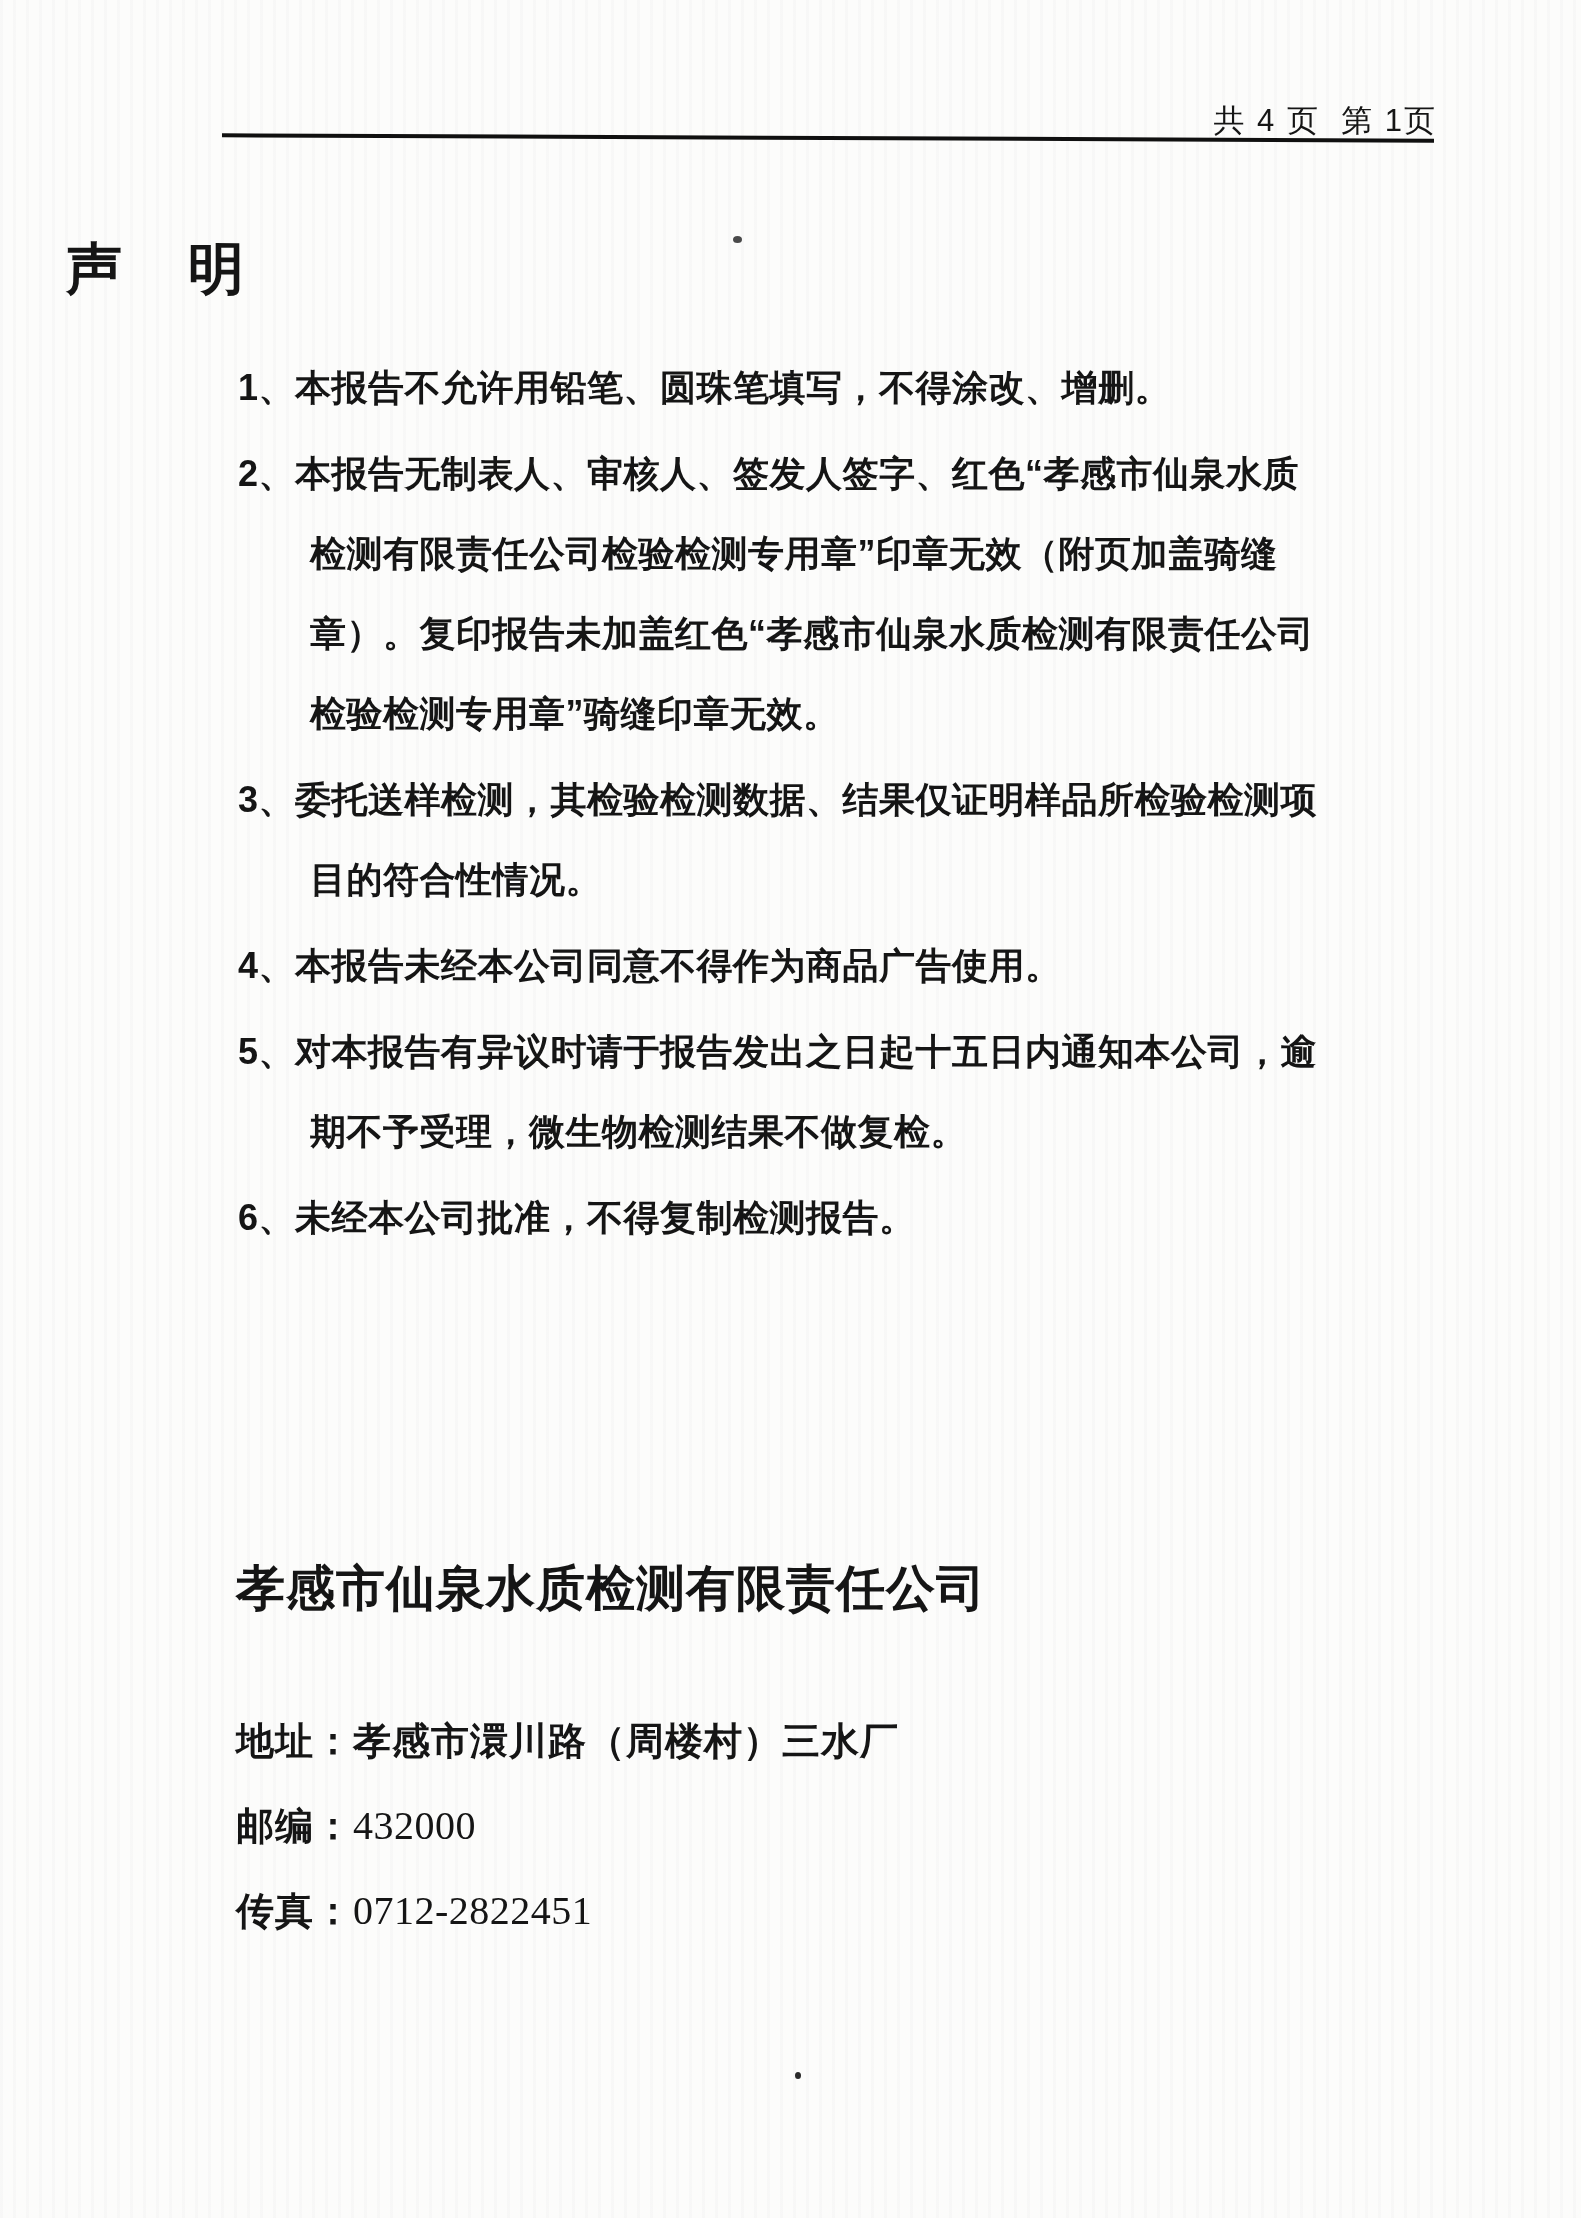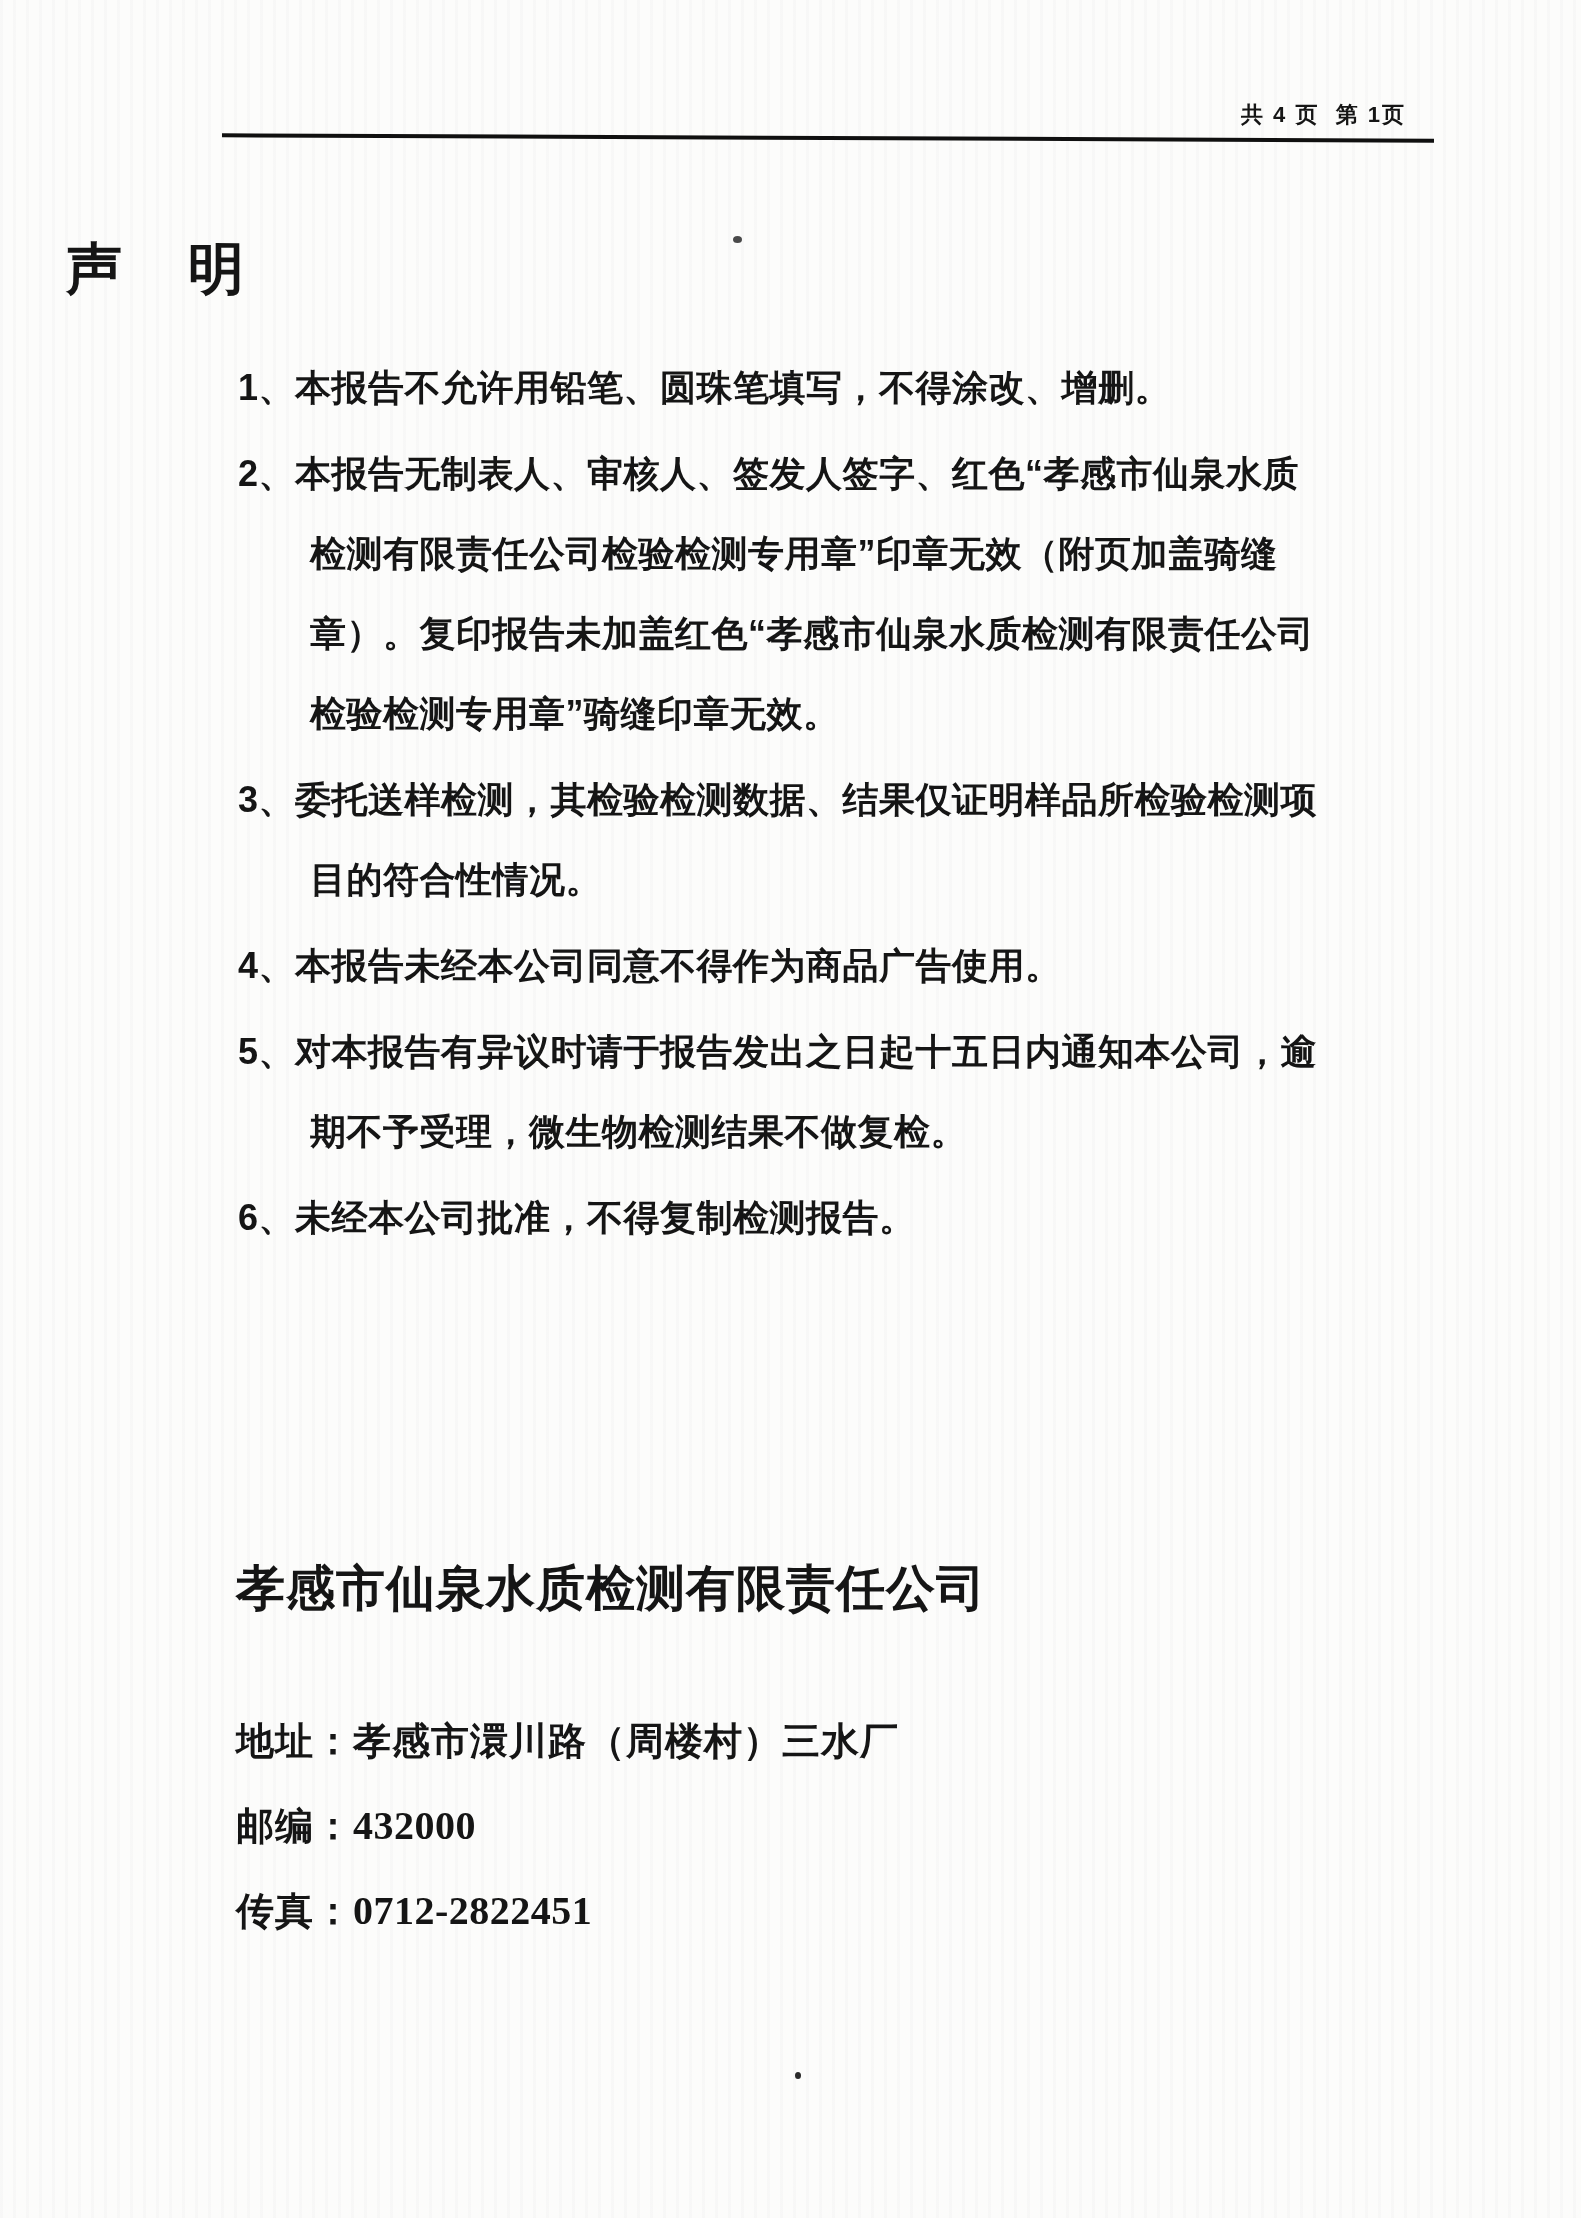--- a/index.html
+++ b/index.html
@@ -17,23 +17,23 @@
       rgba(110,110,125,0.03) 0px, rgba(110,110,125,0.03) 3px,
       rgba(255,255,255,0) 3px, rgba(255,255,255,0) 13px);
     overflow: hidden;
     color: #151515;
     font-family: "Liberation Sans", sans-serif;
   }
 
   .page-info {
     position: absolute;
     top: 100px;
-    right: 175px;
-    font-size: 22px;
-    font-weight: 700;
+    right: 144px;
+    font-size: 31px;
+    font-weight: 400;
     white-space: pre;
     letter-spacing: 2px;
   }
 
   .header-rule {
     position: absolute;
     top: 136px;
     left: 222px;
     width: 1212px;
     height: 4px;
@@ -95,21 +95,21 @@
   }
   .contact-label {
     letter-spacing: 1px;
   }
   .contact-value {
     letter-spacing: 1px;
     font-family: Liberation Serif, serif;
   }
   .contact-row.numeric .contact-value {
     font-family: "Liberation Serif", serif;
-    font-weight: 700;
+    font-weight: 400;
     font-size: 40px;
     letter-spacing: 0.5px;
   }
 
   .speck {
     position: absolute;
     background: #2a2a2a;
     border-radius: 50%;
   }
   .speck.title-speck {

